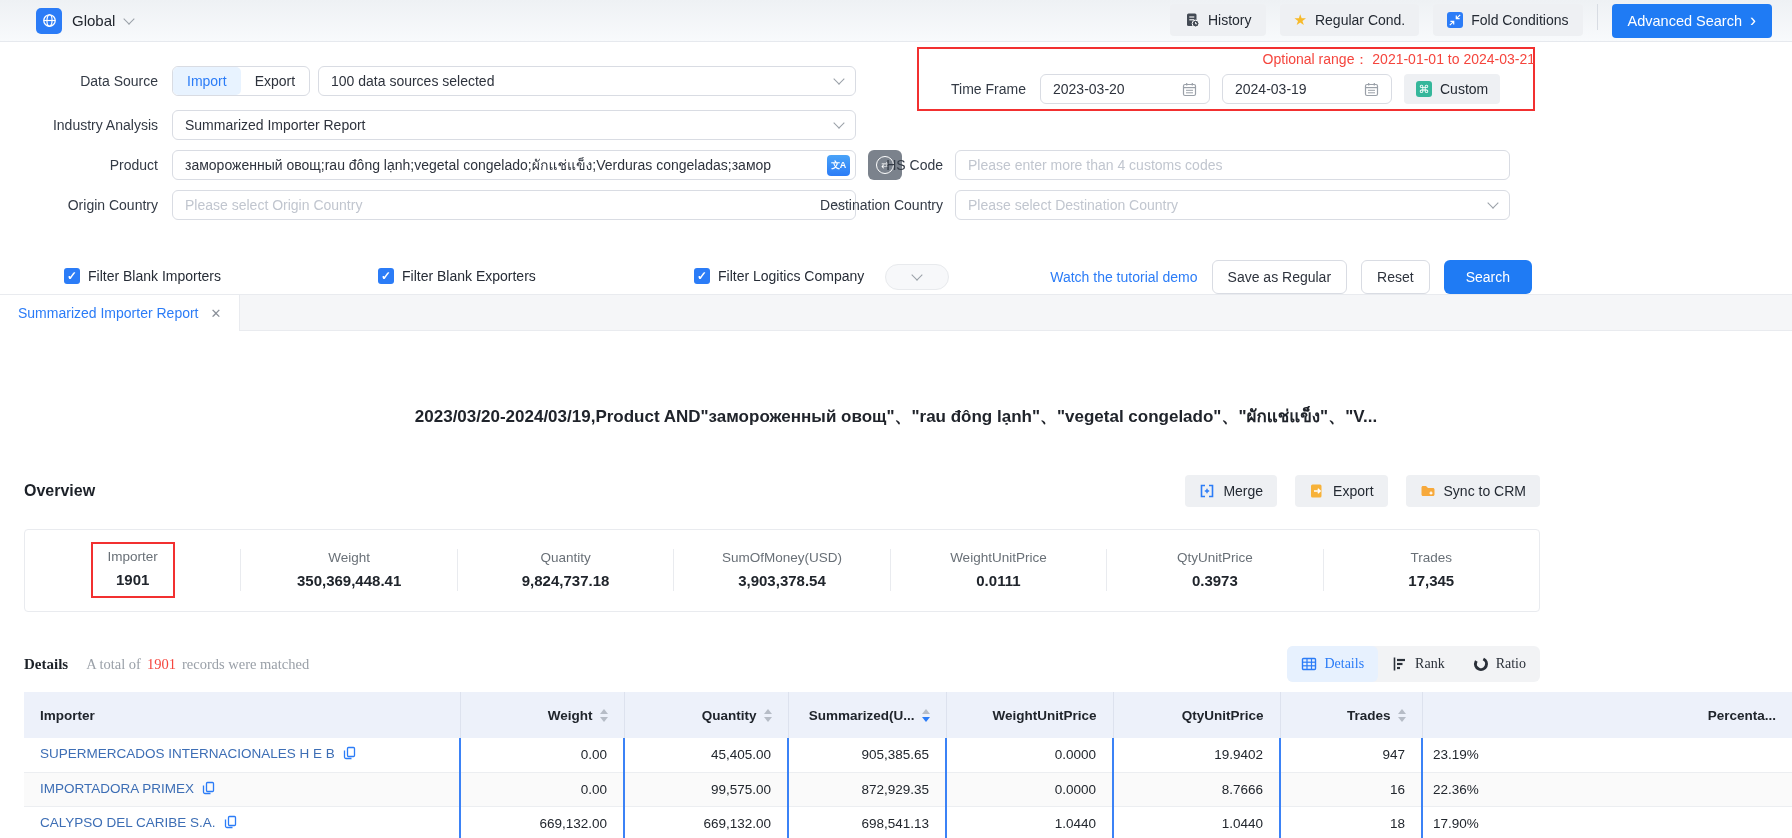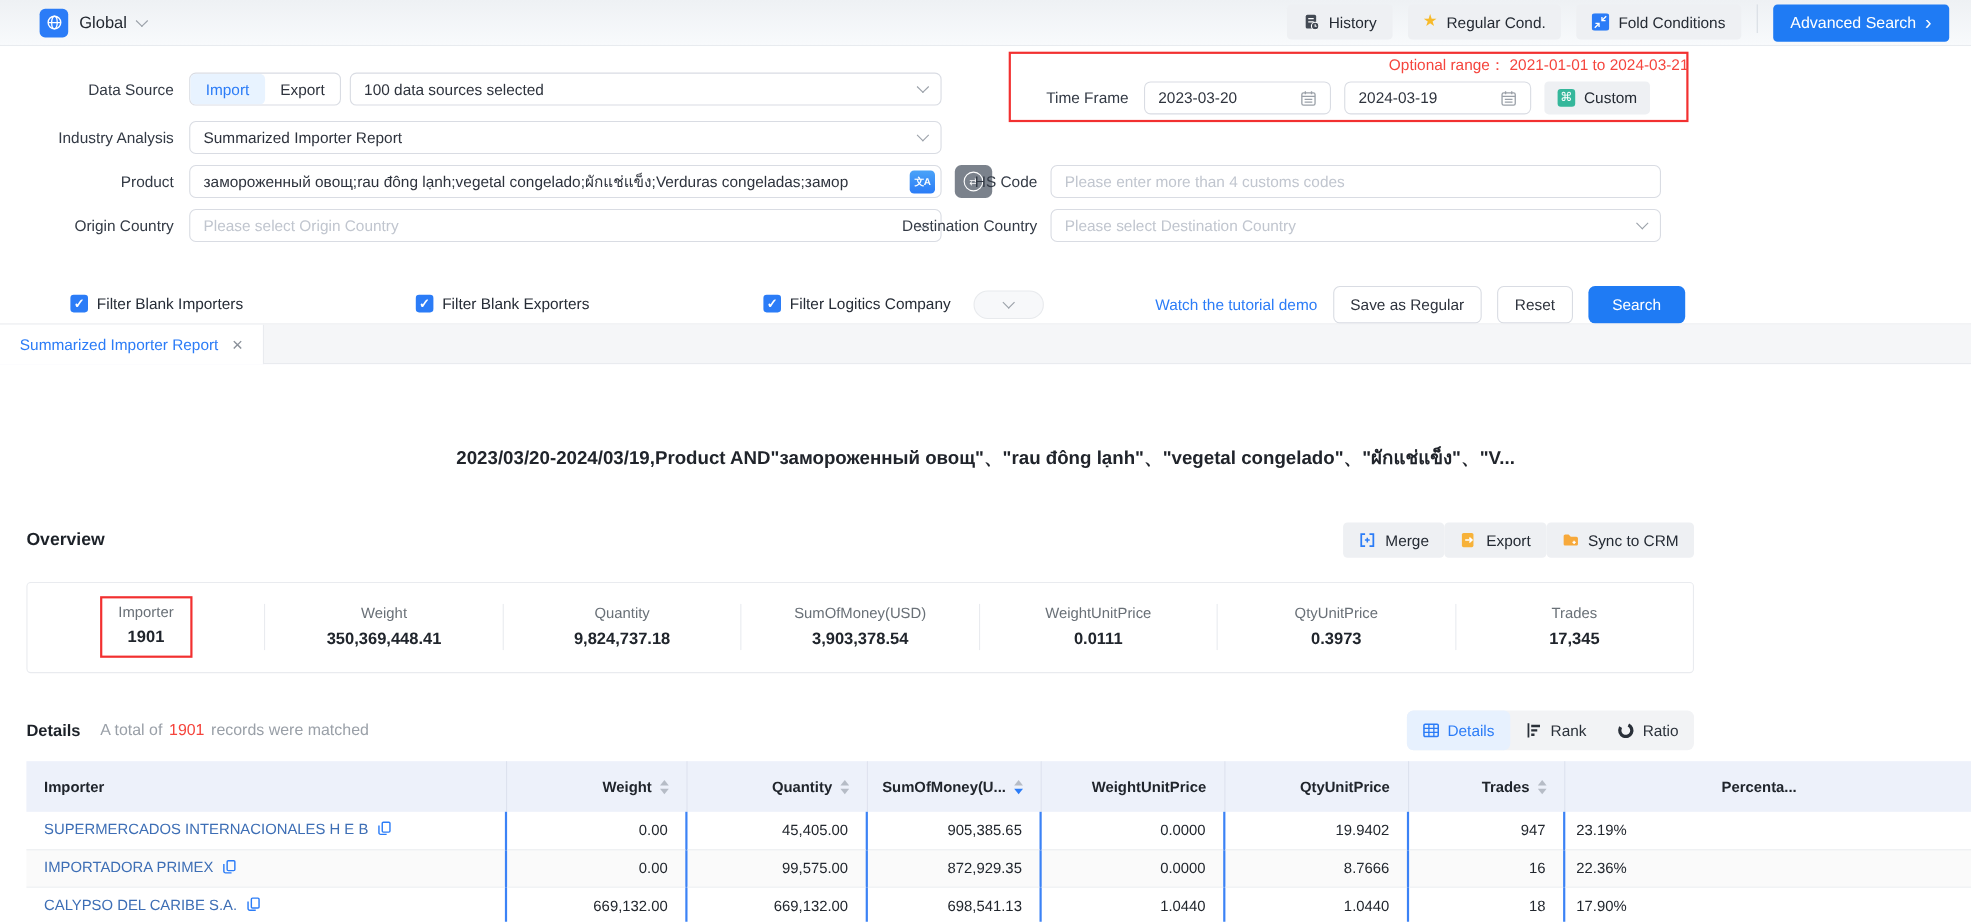--- a/index.html
+++ b/index.html
@@ -70,43 +70,43 @@
   .form-sep { position:absolute; bottom:0; left:0; right:0; height:1px; background:#e9ebef; }
   
   .tabstrip { height:36px; background:#f5f6f8; display:flex; align-items:stretch; border-bottom:1px solid #e9ebef; }
   .tab { display:inline-flex; align-items:center; gap:12px; background:#fff; padding:0 18px;
     font-size:14px; color:#2b7cf7; border-right:1px solid #e9ebef; margin-bottom:-1px; cursor:pointer; }
   .tab .x { color:#8a9099; font-size:13px; cursor:pointer; }
   
   .qtitle { margin-top:71px; text-align:center; font-size:17px; font-weight:600; color:#20242b; }
   .ovrow { display:flex; align-items:center; margin:46px 252px 0 24px; }
   .ovrow h2 { font-size:16px; color:#1c2128; }
-  .ov-btns { margin-left:auto; display:flex; }
+  .ov-btns { margin-left:auto; display:flex; gap:18px; }
   .stats { display:flex; margin:22px 252px 0 24px; border:1px solid #e9ebef; border-radius:4px; padding:12px 0 13px; }
   .stat { flex:1; text-align:center; padding-top:8px; }
   .stat.first { padding-top:0; }
   .redwrap { display:inline-block; border:2px solid #f23030; padding:5px 15px 8px; }
   .stat .lb { font-size:13.5px; color:#697077; margin-bottom:7px; }
   .stat .vl { font-size:15px; font-weight:bold; color:#20252c; }
   .vdiv { width:1px; background:#e9ebef; align-self:center; height:42px; }
-  .detrow { display:flex; align-items:center; margin:34px 252px 0 24px; }
+  .detrow { display:flex; align-items:center; margin:34px 252px 0 24px;font-family:Liberation Serif, serif; }
   .detrow h3 { font-size:15px; color:#1c2128; }
   .summary { margin-left:18px; font-size:14.5px; color:#9aa0a8;text-align:center; }
   .summary .count { color:#f5453d; margin:0 6px; }
   .viewseg { margin-left:auto; background:#f2f3f5; border-radius:6px; display:flex; }
   .viewseg .v { display:flex; align-items:center; gap:7px; height:36px; padding:0 14px;
     font-size:14px; color:#2a3039; border-radius:6px; cursor:pointer; }
   .viewseg .v.active { background:#e7f1fe; color:#2b7cf7; }
   
   table { border-collapse:collapse; table-layout:fixed; width:1768px; margin:10px 0 0 24px; font-size:13.5px; }
   thead th { background:#edf1fa; height:46px; font-weight:bold; color:#20252c; padding:0 16px 0 0; }
   thead th + th { border-left:1px solid #dde2ee; }
   th .hcell { display:flex; justify-content:flex-end; align-items:center; gap:7px; }
   th.left .hcell { justify-content:flex-start; padding-left:16px; }
-  th.pctcol .hcell { justify-content:center; }
+  th.pctcol .hcell { justify-content:flex-end; }
   .sort { display:inline-flex; flex-direction:column; gap:3px; cursor:pointer; }
   .car { width:0; height:0; border-left:4px solid transparent; border-right:4px solid transparent; }
   .car.up { border-bottom:5px solid #b6bcc6; }
   .car.down { border-top:5px solid #b6bcc6; }
   .car.down.on { border-top-color:#2b7cf7; }
   tbody td { height:34px; border-bottom:1px solid #eceef1; text-align:right; padding:0 16px 0 0; color:#22272e; }
   tbody td + td { border-left:2px solid #3b82f6; }
   tbody tr.alt { background:#fafafa; }
   td.left { text-align:left; padding:0 0 0 16px; }
   td.pct { text-align:left; padding:0 0 0 10px; }
@@ -419,21 +419,21 @@
           <div class="hcell">
             <span>Quantity</span>
             <span class="sort">
               <i class="car up"></i>
               <i class="car down"></i>
             </span>
           </div>
         </th>
       <th>
           <div class="hcell">
-            <span>SumOfMoney(U...</span>
+            <span>Summarized(U...</span>
             <span class="sort">
               <i class="car up"></i>
               <i class="car down on"></i>
             </span>
           </div>
         </th>
       <th>
           <div class="hcell">
             <span>WeightUnitPrice</span>
           </div>

